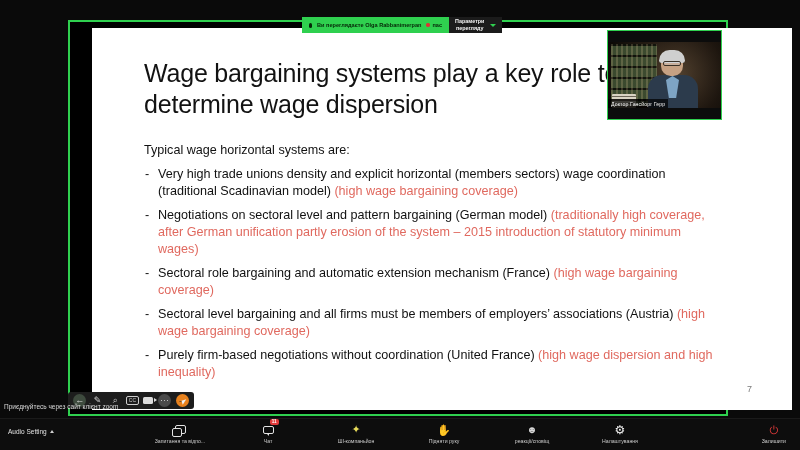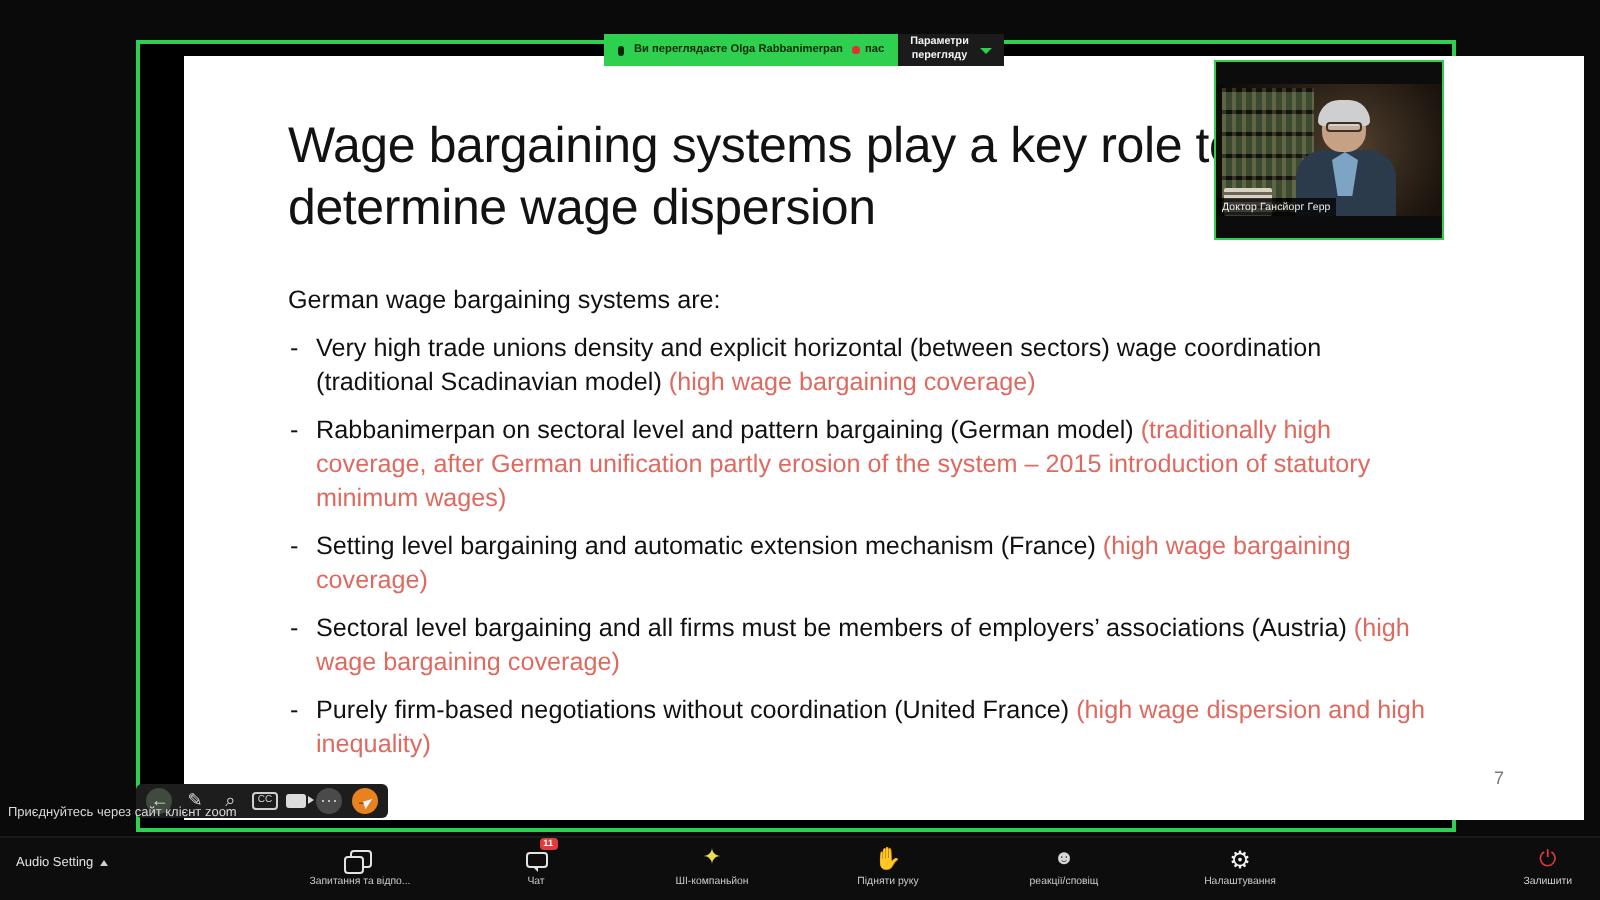--- a/index.html
+++ b/index.html
@@ -379,30 +379,30 @@
       </span>
       <span class="chev"></span>
     </div>
   </div>
 
   <div class="share-frame">
     <div class="slide">
       <div class="slide-title">Wage bargaining systems play a key role to determine wage dispersion</div>
 
       <div class="slide-body">
-        <div class="intro">German wage bargaining systems are:</div>
+        <div class="intro">Typical wage horizontal systems are:</div>
         <ul class="blist">
           <li>
-            <span class="dash">-</span><span>Very high trade unions density and explicit horizontal (between sectors) wage coordination (traditional Scadinavian model) </span><span class="red">(high wage bargaining coverage)</span>
+            <span class="dash">-</span><span>Very high trade unions density and explicit horizontal (members sectors) wage coordination (traditional Scadinavian model) </span><span class="red">(high wage bargaining coverage)</span>
           </li>
           <li>
-            <span class="dash">-</span><span>Rabbanimerpan on sectoral level and pattern bargaining (German model) </span><span class="red">(traditionally high coverage, after German unification partly erosion of the system – 2015 introduction of statutory minimum wages)</span>
+            <span class="dash">-</span><span>Negotiations on sectoral level and pattern bargaining (German model) </span><span class="red">(traditionally high coverage, after German unification partly erosion of the system – 2015 introduction of statutory minimum wages)</span>
           </li>
           <li>
-            <span class="dash">-</span><span>Setting level bargaining and automatic extension mechanism (France) </span><span class="red">(high wage bargaining coverage)</span>
+            <span class="dash">-</span><span>Sectoral role bargaining and automatic extension mechanism (France) </span><span class="red">(high wage bargaining coverage)</span>
           </li>
           <li>
             <span class="dash">-</span><span>Sectoral level bargaining and all firms must be members of employers’ associations  (Austria) </span><span class="red">(high wage bargaining coverage)</span>
           </li>
           <li>
             <span class="dash">-</span><span>Purely firm-based negotiations without coordination (United France) </span><span class="red">(high wage dispersion and high inequality)</span>
           </li>
         </ul>
       </div>
 

